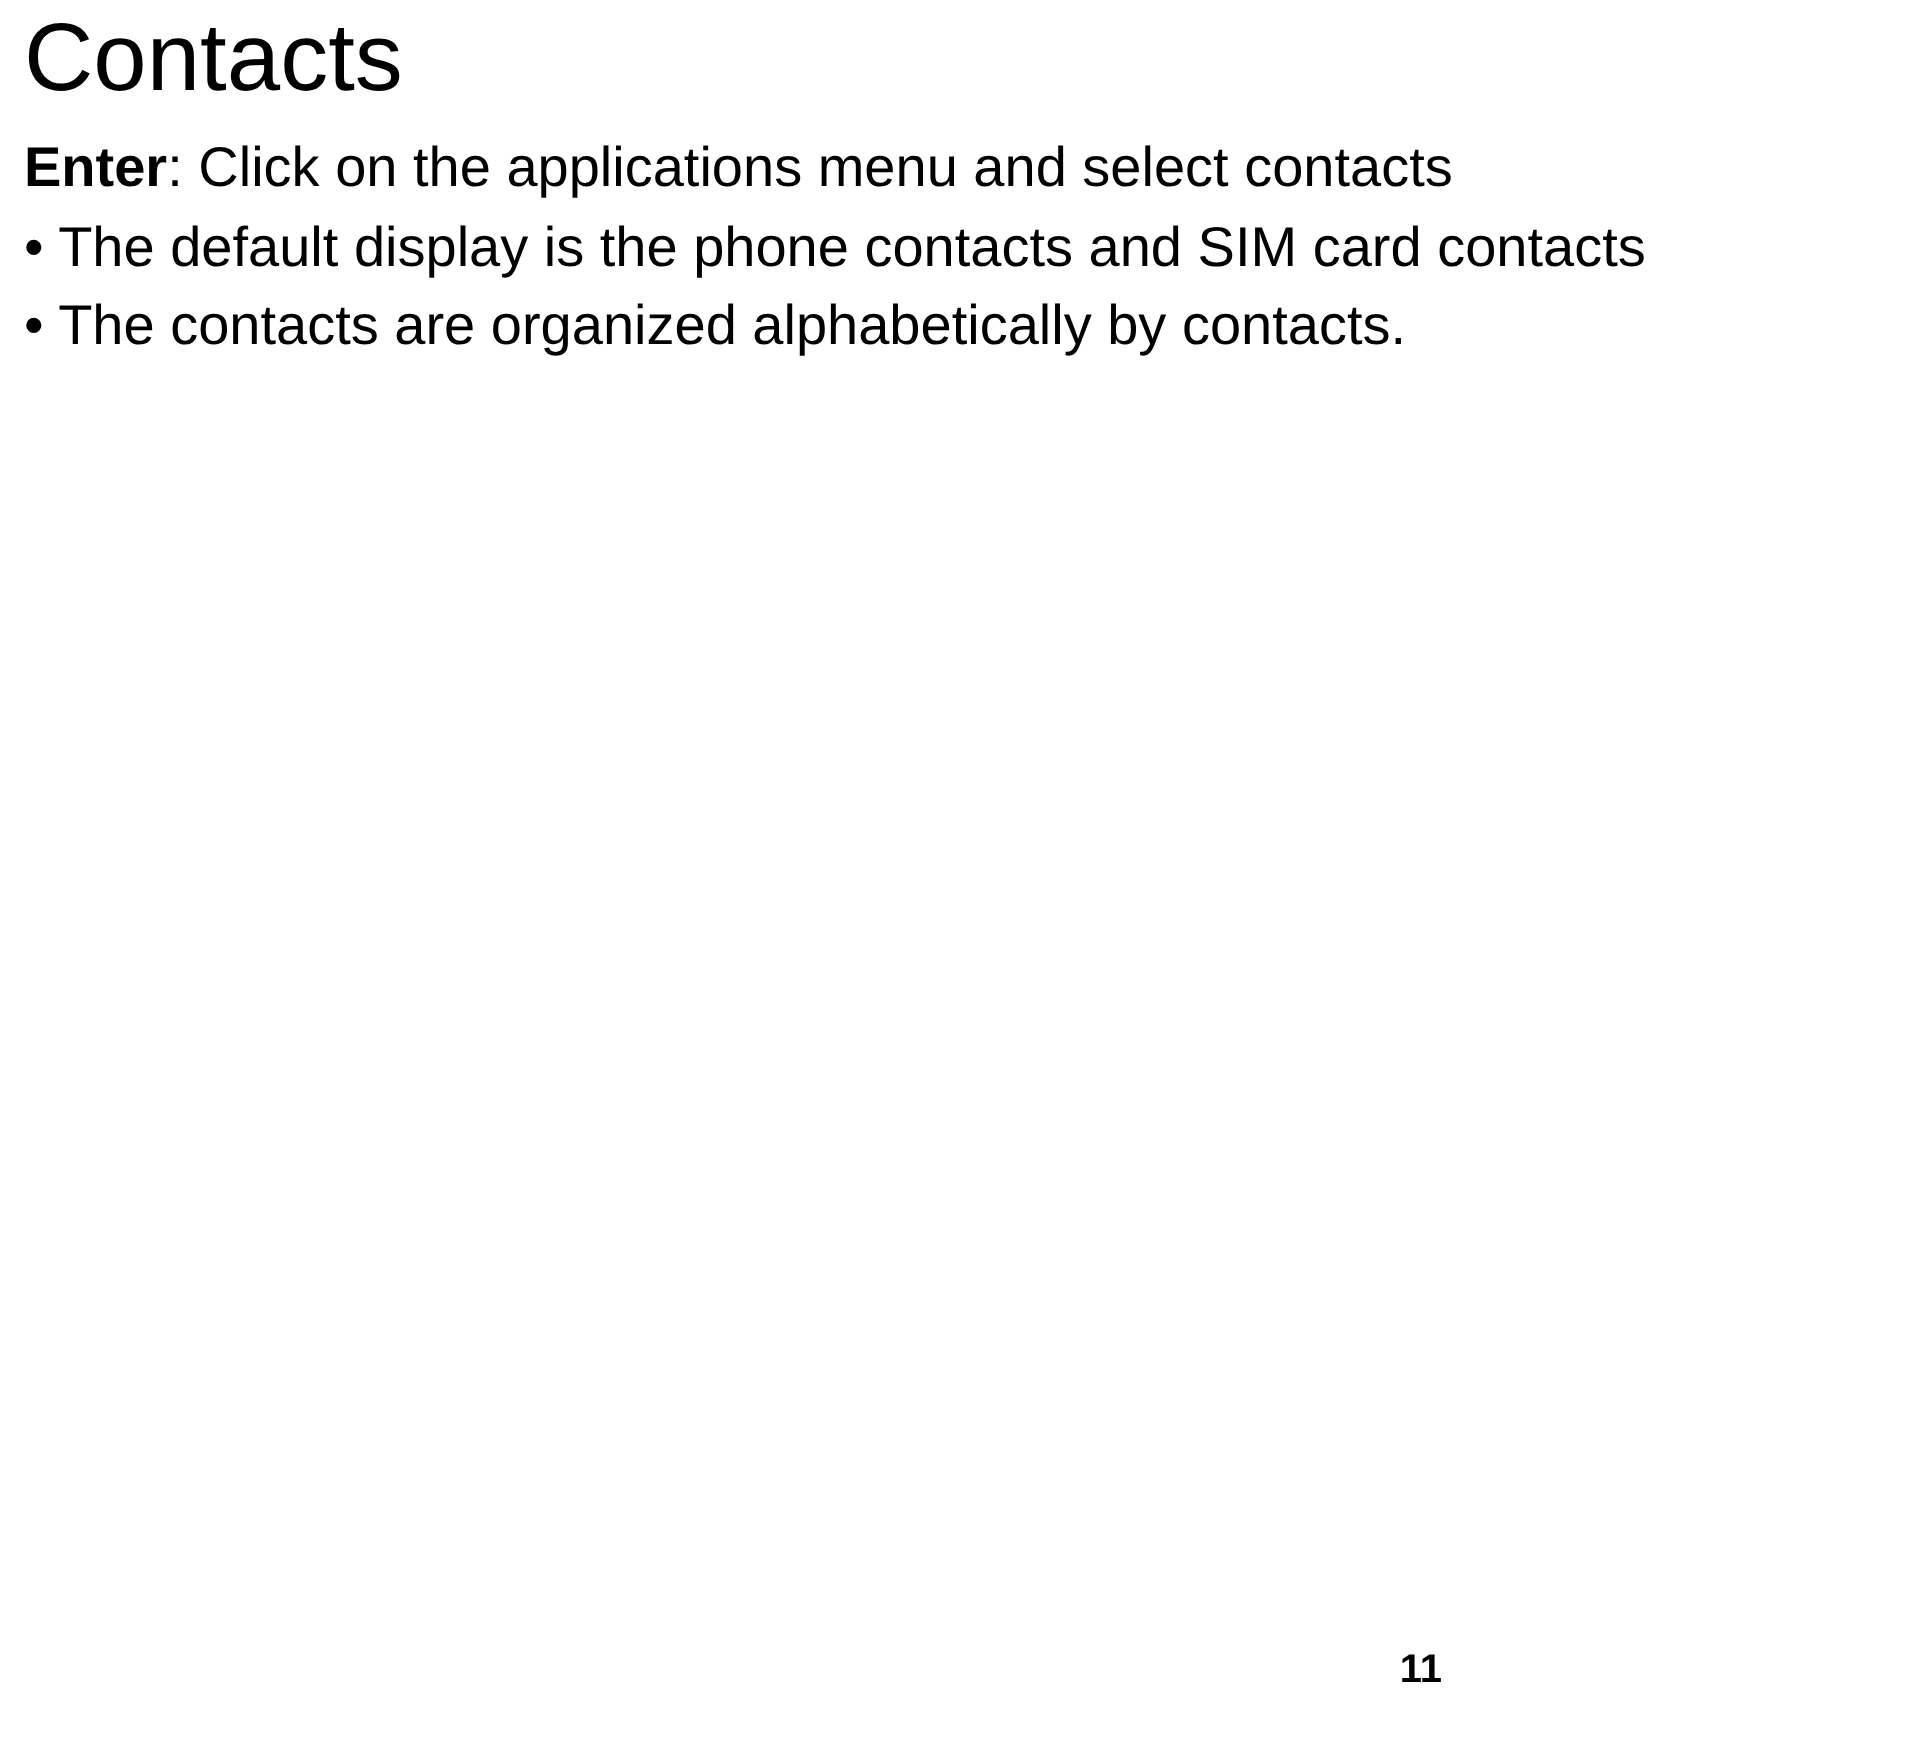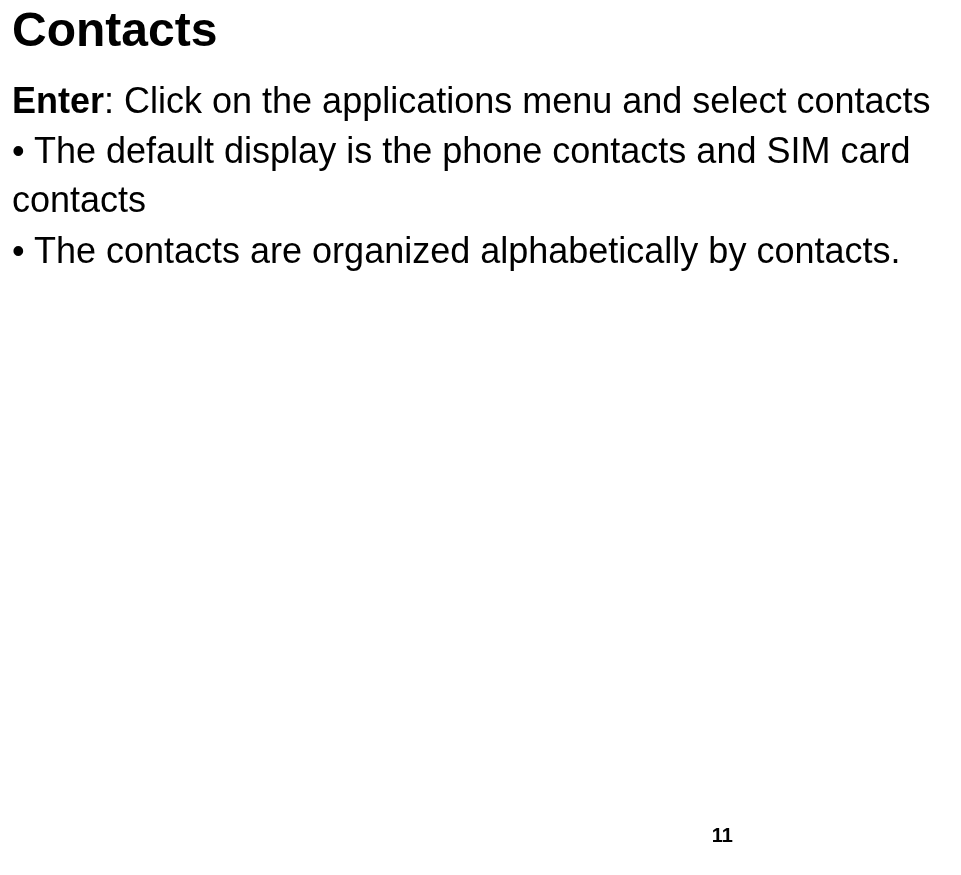--- a/index.html
+++ b/index.html
@@ -11,37 +11,37 @@
       width: 961px;
       height: 875px;
       background: #ffffff;
       font-family: Arial, Helvetica, sans-serif;
       color: #000000;
       position: relative;
       padding: 0 12px;
     }
     .heading {
       font-size: 48px;
-      font-weight: bold;
+      font-weight: normal;
       line-height: 1.1;
-      margin-bottom: 20px;
+      margin-bottom: 8px;
       padding-top: 4px;
     }
     .body-line {
-      font-size: 36px;
+      font-size: 28px;
       line-height: 1.35;
       margin-bottom: 2px;
     }
     .bold {
       font-weight: bold;
     }
     .page-number {
       position: absolute;
       bottom: 28px;
-      right: 228px;
+      right: 240px;
       font-size: 20px;
       font-weight: bold;
     }
   </style>
 </head>
 <body>
 
 <h1 class="heading">Contacts</h1>
 
 <p class="body-line">

